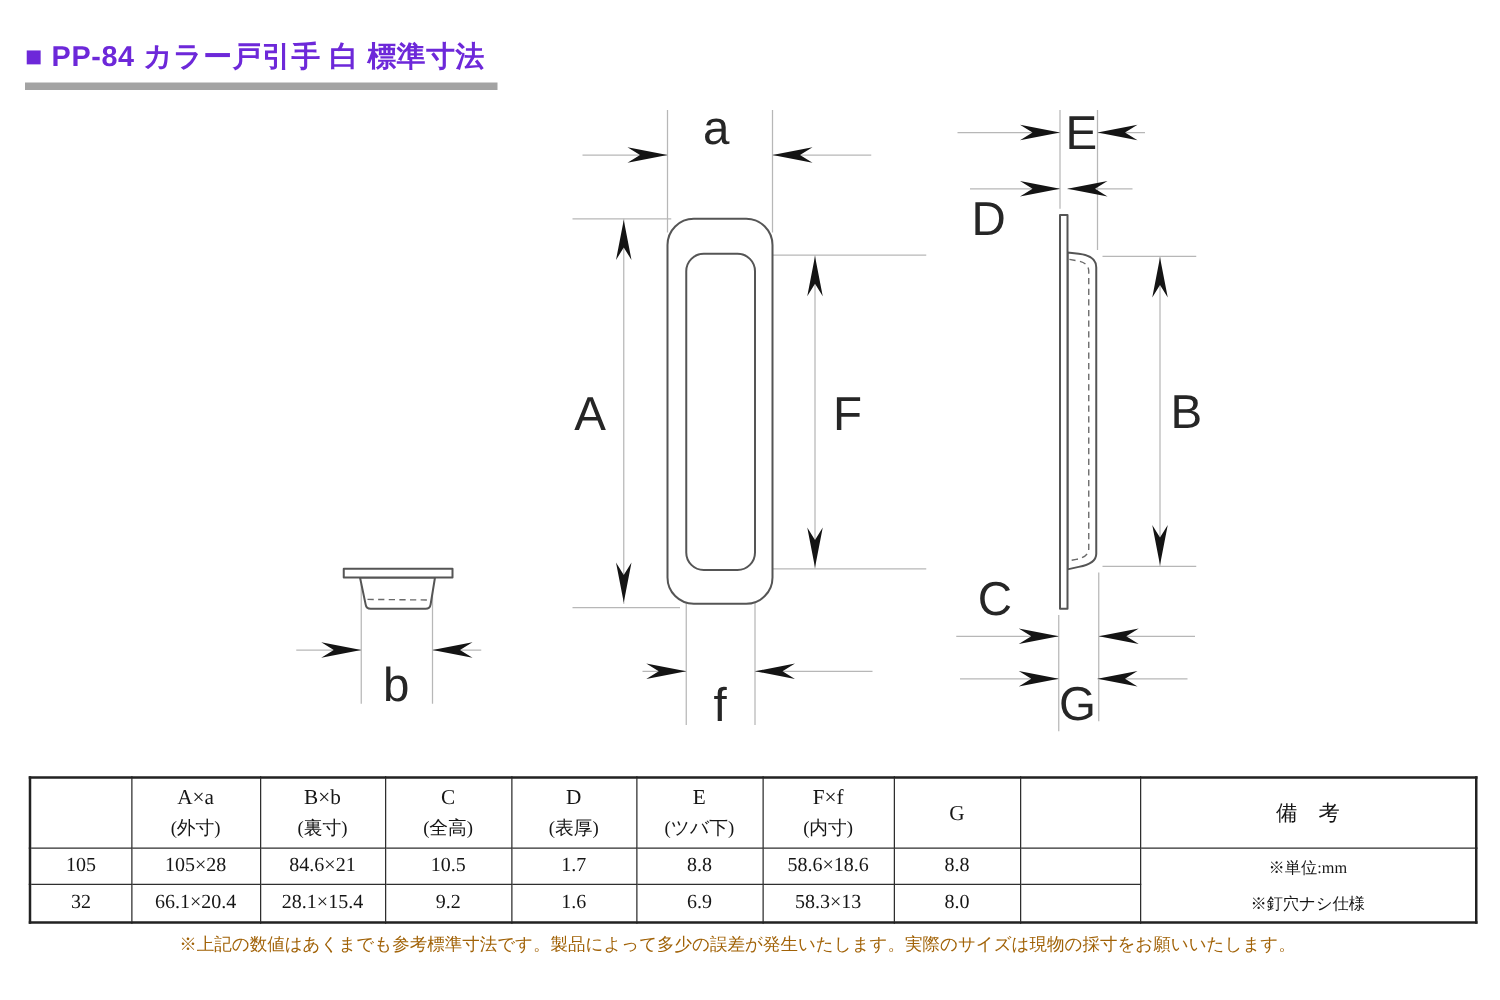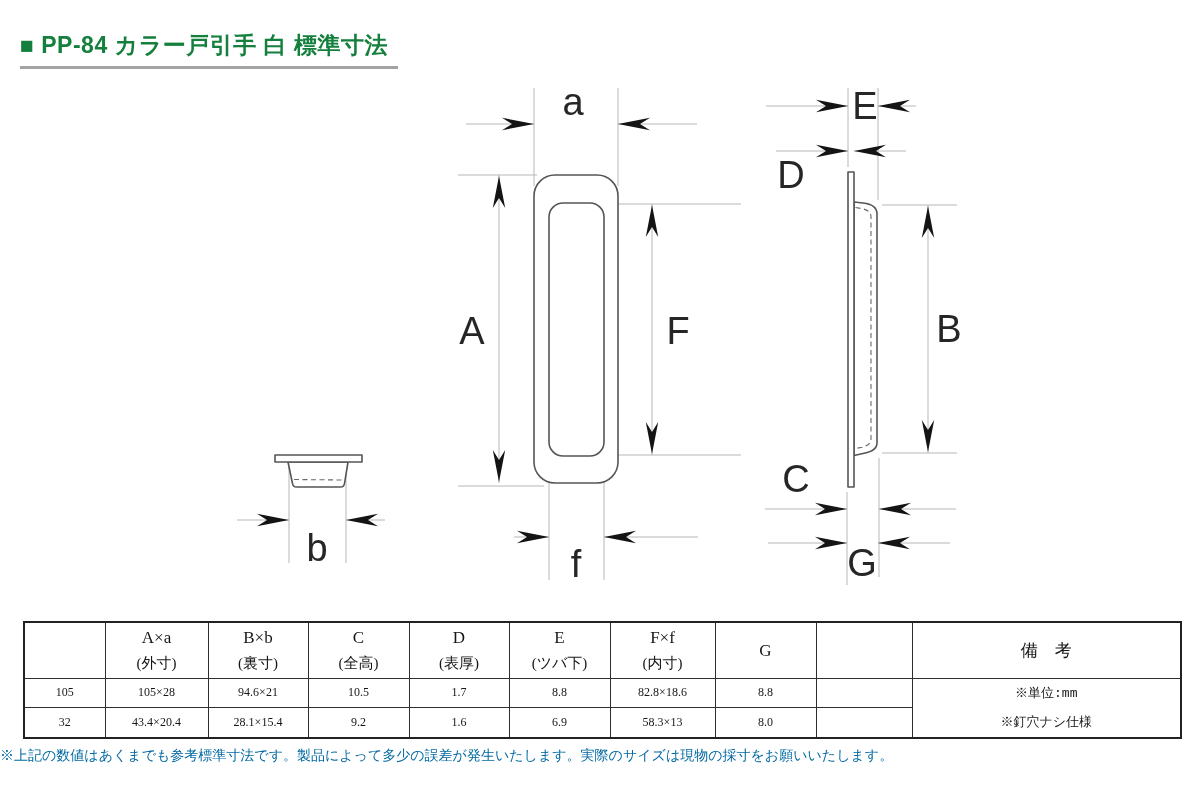--- a/index.html
+++ b/index.html
@@ -2,21 +2,21 @@
 <html><head>
 <meta charset="utf-8">
 <style>
   html,body{margin:0;padding:0;background:#fff;}
   body{width:1200px;height:800px;position:relative;overflow:hidden;
        font-family:"Liberation Sans",sans-serif;color:#1b1b1b;}
 
   
   .title{position:absolute;left:20px;top:30px;display:inline-block;
          font-size:23px;font-weight:bold;letter-spacing:.5px;
-         border-bottom:3px solid #a3a3a3;padding:0 10px 5px 0;color:#15803d;}
+         border-bottom:6px solid #a3a3a3;padding:0 10px 5px 0;color:#6d28d9;}
 
   
   .drawing{position:absolute;left:0;top:0;}
   .part{fill:#ffffff;stroke:#555;stroke-width:1.6;stroke-linejoin:round;}
   .dash{fill:none;stroke:#6a6a6a;stroke-width:1.1;stroke-dasharray:5 3.5;}
   .ext line, .ext{stroke:#b7b7b7;stroke-width:1;fill:none;}
   .arr{fill:#141414;stroke:none;}
   .lbl{font-family:"Liberation Sans",sans-serif;font-size:38px;fill:#262626;}
 
   
@@ -24,30 +24,30 @@
              left:23px;top:621px;width:1157px;
              font-family:"Liberation Serif",serif;color:#161616;
              border:2px solid #222;padding-left:34px;}
   table.spec th, table.spec td{border:1px solid #2e2e2e;padding:0;
              text-align:center;font-weight:normal;vertical-align:middle;}
   tr.hdr{height:56px;}
   tr.data{height:29px;}
   .h-top{font-size:17px;line-height:19px;}
   .h-sub{font-size:15px;line-height:17px;margin-top:8px;}
   .h-sub:empty{margin-top:0;}
-  td.val{font-size:12px;}
+  td.val{font-size:16px;}
   td.remarks{text-align:left;vertical-align:middle;
-             font-family:Liberation Mono, monospace;font-weight:bold;
+             font-family:Liberation Serif, serif;font-weight:bold;
              font-size:13px;padding-left:9px;}
   td.remarks div{line-height:29px;}
 
   
   .footer-note{position:absolute;left:0;top:747px;width:1180px;
-               text-align:left;font-family:Liberation Serif, serif;
-               font-size:14px;color:#0369a1;}
+               text-align:center;font-family:Liberation Serif, serif;
+               font-size:14px;color:#a16207;}
 </style>
 </head>
 <body>
 
 <div class="title">■ PP-84 カラー戸引手 白 標準寸法</div>
 
 <svg class="drawing" width="1200" height="612" viewBox="0 0 1200 612">
   <defs>
     <path id="arrow" d="M0 0 L-32 -6.2 L-22 0 L-32 6.2 Z"></path>
   </defs>
@@ -205,35 +205,35 @@
           <div class="h-sub"></div>
         </th>
     <th>
           <div class="h-top">備　考</div>
           <div class="h-sub"></div>
         </th>
   </tr>
   <tr class="data">
     <td class="val">105</td>
     <td class="val">105×28</td>
-    <td class="val">94.6×21</td>
+    <td class="val">84.6×21</td>
     <td class="val">10.5</td>
     <td class="val">1.7</td>
     <td class="val">8.8</td>
-    <td class="val">82.8×18.6</td>
+    <td class="val">58.6×18.6</td>
     <td class="val">8.8</td>
     <td class="val"></td>
     <td class="remarks" rowspan="2">
       <div>※単位:mm</div>
       <div>※釘穴ナシ仕様</div>
     </td>
   </tr>
   <tr class="data">
     <td class="val">32</td>
-    <td class="val">43.4×20.4</td>
+    <td class="val">66.1×20.4</td>
     <td class="val">28.1×15.4</td>
     <td class="val">9.2</td>
     <td class="val">1.6</td>
     <td class="val">6.9</td>
     <td class="val">58.3×13</td>
     <td class="val">8.0</td>
     <td class="val"></td>
   </tr>
 </tbody>
   </table>

